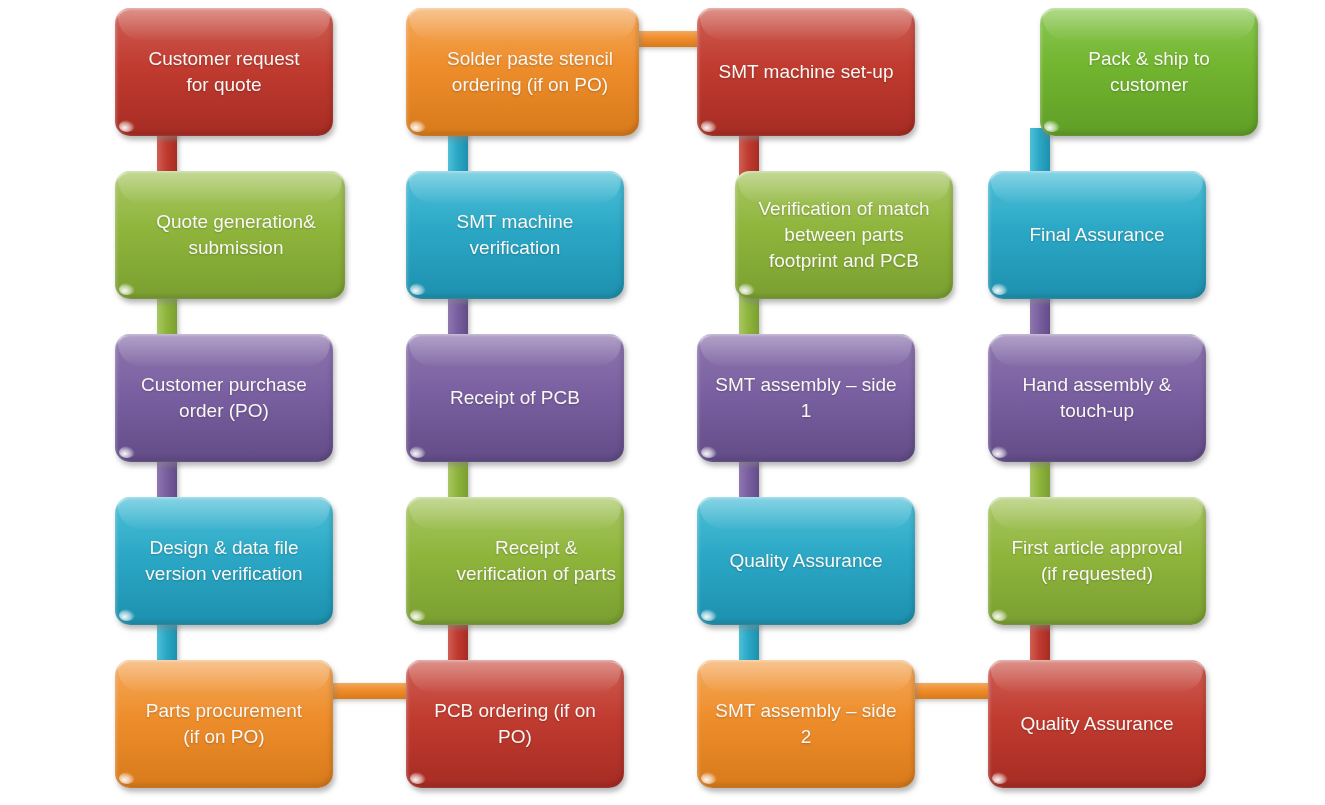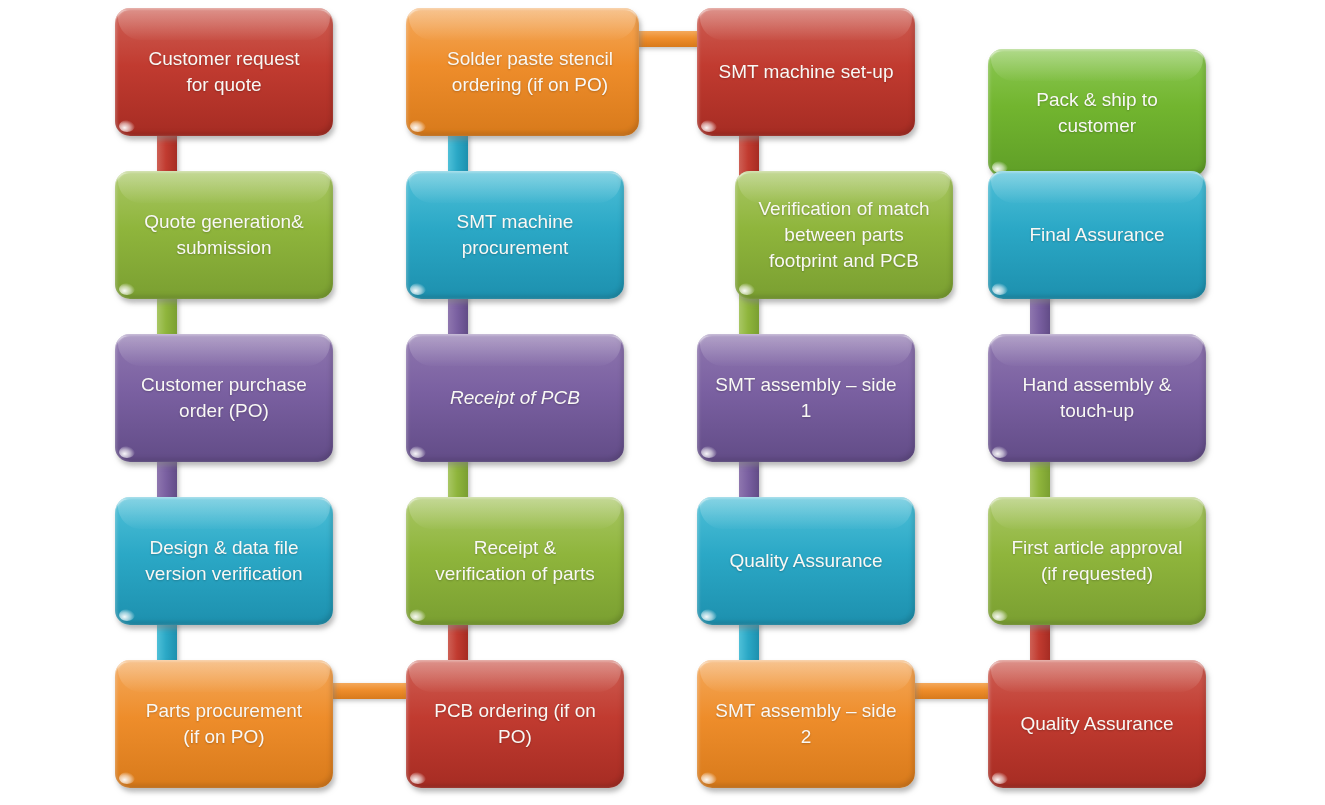--- a/index.html
+++ b/index.html
@@ -95,21 +95,21 @@
     <div class="vconn" style="left: 1030px; top: 291px; height: 51px; background: linear-gradient(90deg, rgb(143, 119, 175) 0%, rgb(122, 96, 161) 45%, rgb(98, 76, 135) 100%);"></div>
     <div class="vconn" style="left: 1030px; top: 454px; height: 51px; background: linear-gradient(90deg, rgb(169, 199, 101) 0%, rgb(143, 181, 60) 45%, rgb(122, 159, 49) 100%);"></div>
     <div class="vconn" style="left: 1030px; top: 617px; height: 51px; background: linear-gradient(90deg, rgb(206, 96, 85) 0%, rgb(193, 59, 48) 45%, rgb(166, 44, 35) 100%);"></div>
     <div class="hconn" style="left: 325px; width: 89px; top: 683px; background: linear-gradient(rgb(244, 169, 92) 0%, rgb(238, 141, 43) 45%, rgb(216, 122, 27) 100%);"></div>
     <div class="hconn" style="left: 616px; width: 89px; top: 31px; background: linear-gradient(rgb(244, 169, 92) 0%, rgb(238, 141, 43) 45%, rgb(216, 122, 27) 100%);"></div>
     <div class="hconn" style="left: 907px; width: 89px; top: 683px; background: linear-gradient(rgb(244, 169, 92) 0%, rgb(238, 141, 43) 45%, rgb(216, 122, 27) 100%);"></div>
     <div class="box" style="left: 115px; top: 8px; background: linear-gradient(rgb(206, 96, 85) 0%, rgb(193, 59, 48) 45%, rgb(166, 44, 35) 100%);">
       <div class="label">Customer request
 for quote</div>
     </div>
-    <div class="box" style="left: 115px; top: 171px; background: linear-gradient(rgb(169, 199, 101) 0%, rgb(143, 181, 60) 45%, rgb(122, 159, 49) 100%);">
+    <div class="box" style="left: 115px; top: 171px; background: linear-gradient(rgb(169, 199, 101) 0%, rgb(143, 181, 60) 45%, rgb(122, 159, 49) 100%); padding-left: 12px;">
       <div class="label">Quote generation&amp;
 submission</div>
     </div>
     <div class="box" style="left: 115px; top: 334px; background: linear-gradient(rgb(143, 119, 175) 0%, rgb(122, 96, 161) 45%, rgb(98, 76, 135) 100%);">
       <div class="label">Customer purchase
 order (PO)</div>
     </div>
     <div class="box" style="left: 115px; top: 497px; background: linear-gradient(rgb(79, 192, 216) 0%, rgb(43, 168, 198) 45%, rgb(29, 144, 174) 100%);">
       <div class="label">Design &amp; data file
 version verification</div>
@@ -117,26 +117,26 @@
     <div class="box" style="left: 115px; top: 660px; background: linear-gradient(rgb(244, 169, 92) 0%, rgb(238, 141, 43) 45%, rgb(216, 122, 27) 100%);">
       <div class="label">Parts procurement
 (if on PO)</div>
     </div>
     <div class="box" style="left: 406px; top: 8px; background: linear-gradient(rgb(244, 169, 92) 0%, rgb(238, 141, 43) 45%, rgb(216, 122, 27) 100%); padding-left: 15px;">
       <div class="label">Solder paste stencil
 ordering (if on PO)</div>
     </div>
     <div class="box" style="left: 406px; top: 171px; background: linear-gradient(rgb(79, 192, 216) 0%, rgb(43, 168, 198) 45%, rgb(29, 144, 174) 100%);">
       <div class="label">SMT machine
-procurement</div>
+verification</div>
     </div>
-    <div class="box" style="left: 406px; top: 334px; background: linear-gradient(rgb(143, 119, 175) 0%, rgb(122, 96, 161) 45%, rgb(98, 76, 135) 100%); font-style: italic;">
+    <div class="box" style="left: 406px; top: 334px; background: linear-gradient(rgb(143, 119, 175) 0%, rgb(122, 96, 161) 45%, rgb(98, 76, 135) 100%);">
       <div class="label">Receipt of PCB</div>
     </div>
-    <div class="box" style="left: 406px; top: 497px; background: linear-gradient(rgb(169, 199, 101) 0%, rgb(143, 181, 60) 45%, rgb(122, 159, 49) 100%);">
+    <div class="box" style="left: 406px; top: 497px; background: linear-gradient(rgb(169, 199, 101) 0%, rgb(143, 181, 60) 45%, rgb(122, 159, 49) 100%); justify-content: flex-end;">
       <div class="label">Receipt &amp;
 verification of parts</div>
     </div>
     <div class="box" style="left: 406px; top: 660px; background: linear-gradient(rgb(206, 96, 85) 0%, rgb(193, 59, 48) 45%, rgb(166, 44, 35) 100%); align-items: center;">
       <div class="label">PCB ordering (if on
 PO)</div>
     </div>
     <div class="box" style="left: 697px; top: 8px; background: linear-gradient(rgb(206, 96, 85) 0%, rgb(193, 59, 48) 45%, rgb(166, 44, 35) 100%);">
       <div class="label">SMT machine set-up</div>
     </div>
@@ -149,21 +149,21 @@
       <div class="label">SMT assembly – side
 1</div>
     </div>
     <div class="box" style="left: 697px; top: 497px; background: linear-gradient(rgb(79, 192, 216) 0%, rgb(43, 168, 198) 45%, rgb(29, 144, 174) 100%);">
       <div class="label">Quality Assurance</div>
     </div>
     <div class="box" style="left: 697px; top: 660px; background: linear-gradient(rgb(244, 169, 92) 0%, rgb(238, 141, 43) 45%, rgb(216, 122, 27) 100%);">
       <div class="label">SMT assembly – side
 2</div>
     </div>
-    <div class="box" style="left: 988px; top: 8px; background: linear-gradient(rgb(140, 200, 84) 0%, rgb(114, 181, 47) 45%, rgb(95, 158, 39) 100%); margin-top: 41px;">
+    <div class="box" style="left: 1040px; top: 8px; background: linear-gradient(rgb(140, 200, 84) 0%, rgb(114, 181, 47) 45%, rgb(95, 158, 39) 100%);">
       <div class="label">Pack &amp; ship to
 customer</div>
     </div>
     <div class="box" style="left: 988px; top: 171px; background: linear-gradient(rgb(79, 192, 216) 0%, rgb(43, 168, 198) 45%, rgb(29, 144, 174) 100%);">
       <div class="label">Final Assurance</div>
     </div>
     <div class="box" style="left: 988px; top: 334px; background: linear-gradient(rgb(143, 119, 175) 0%, rgb(122, 96, 161) 45%, rgb(98, 76, 135) 100%); border-radius: 18px;">
       <div class="label">Hand assembly &amp;
 touch-up</div>
     </div>

